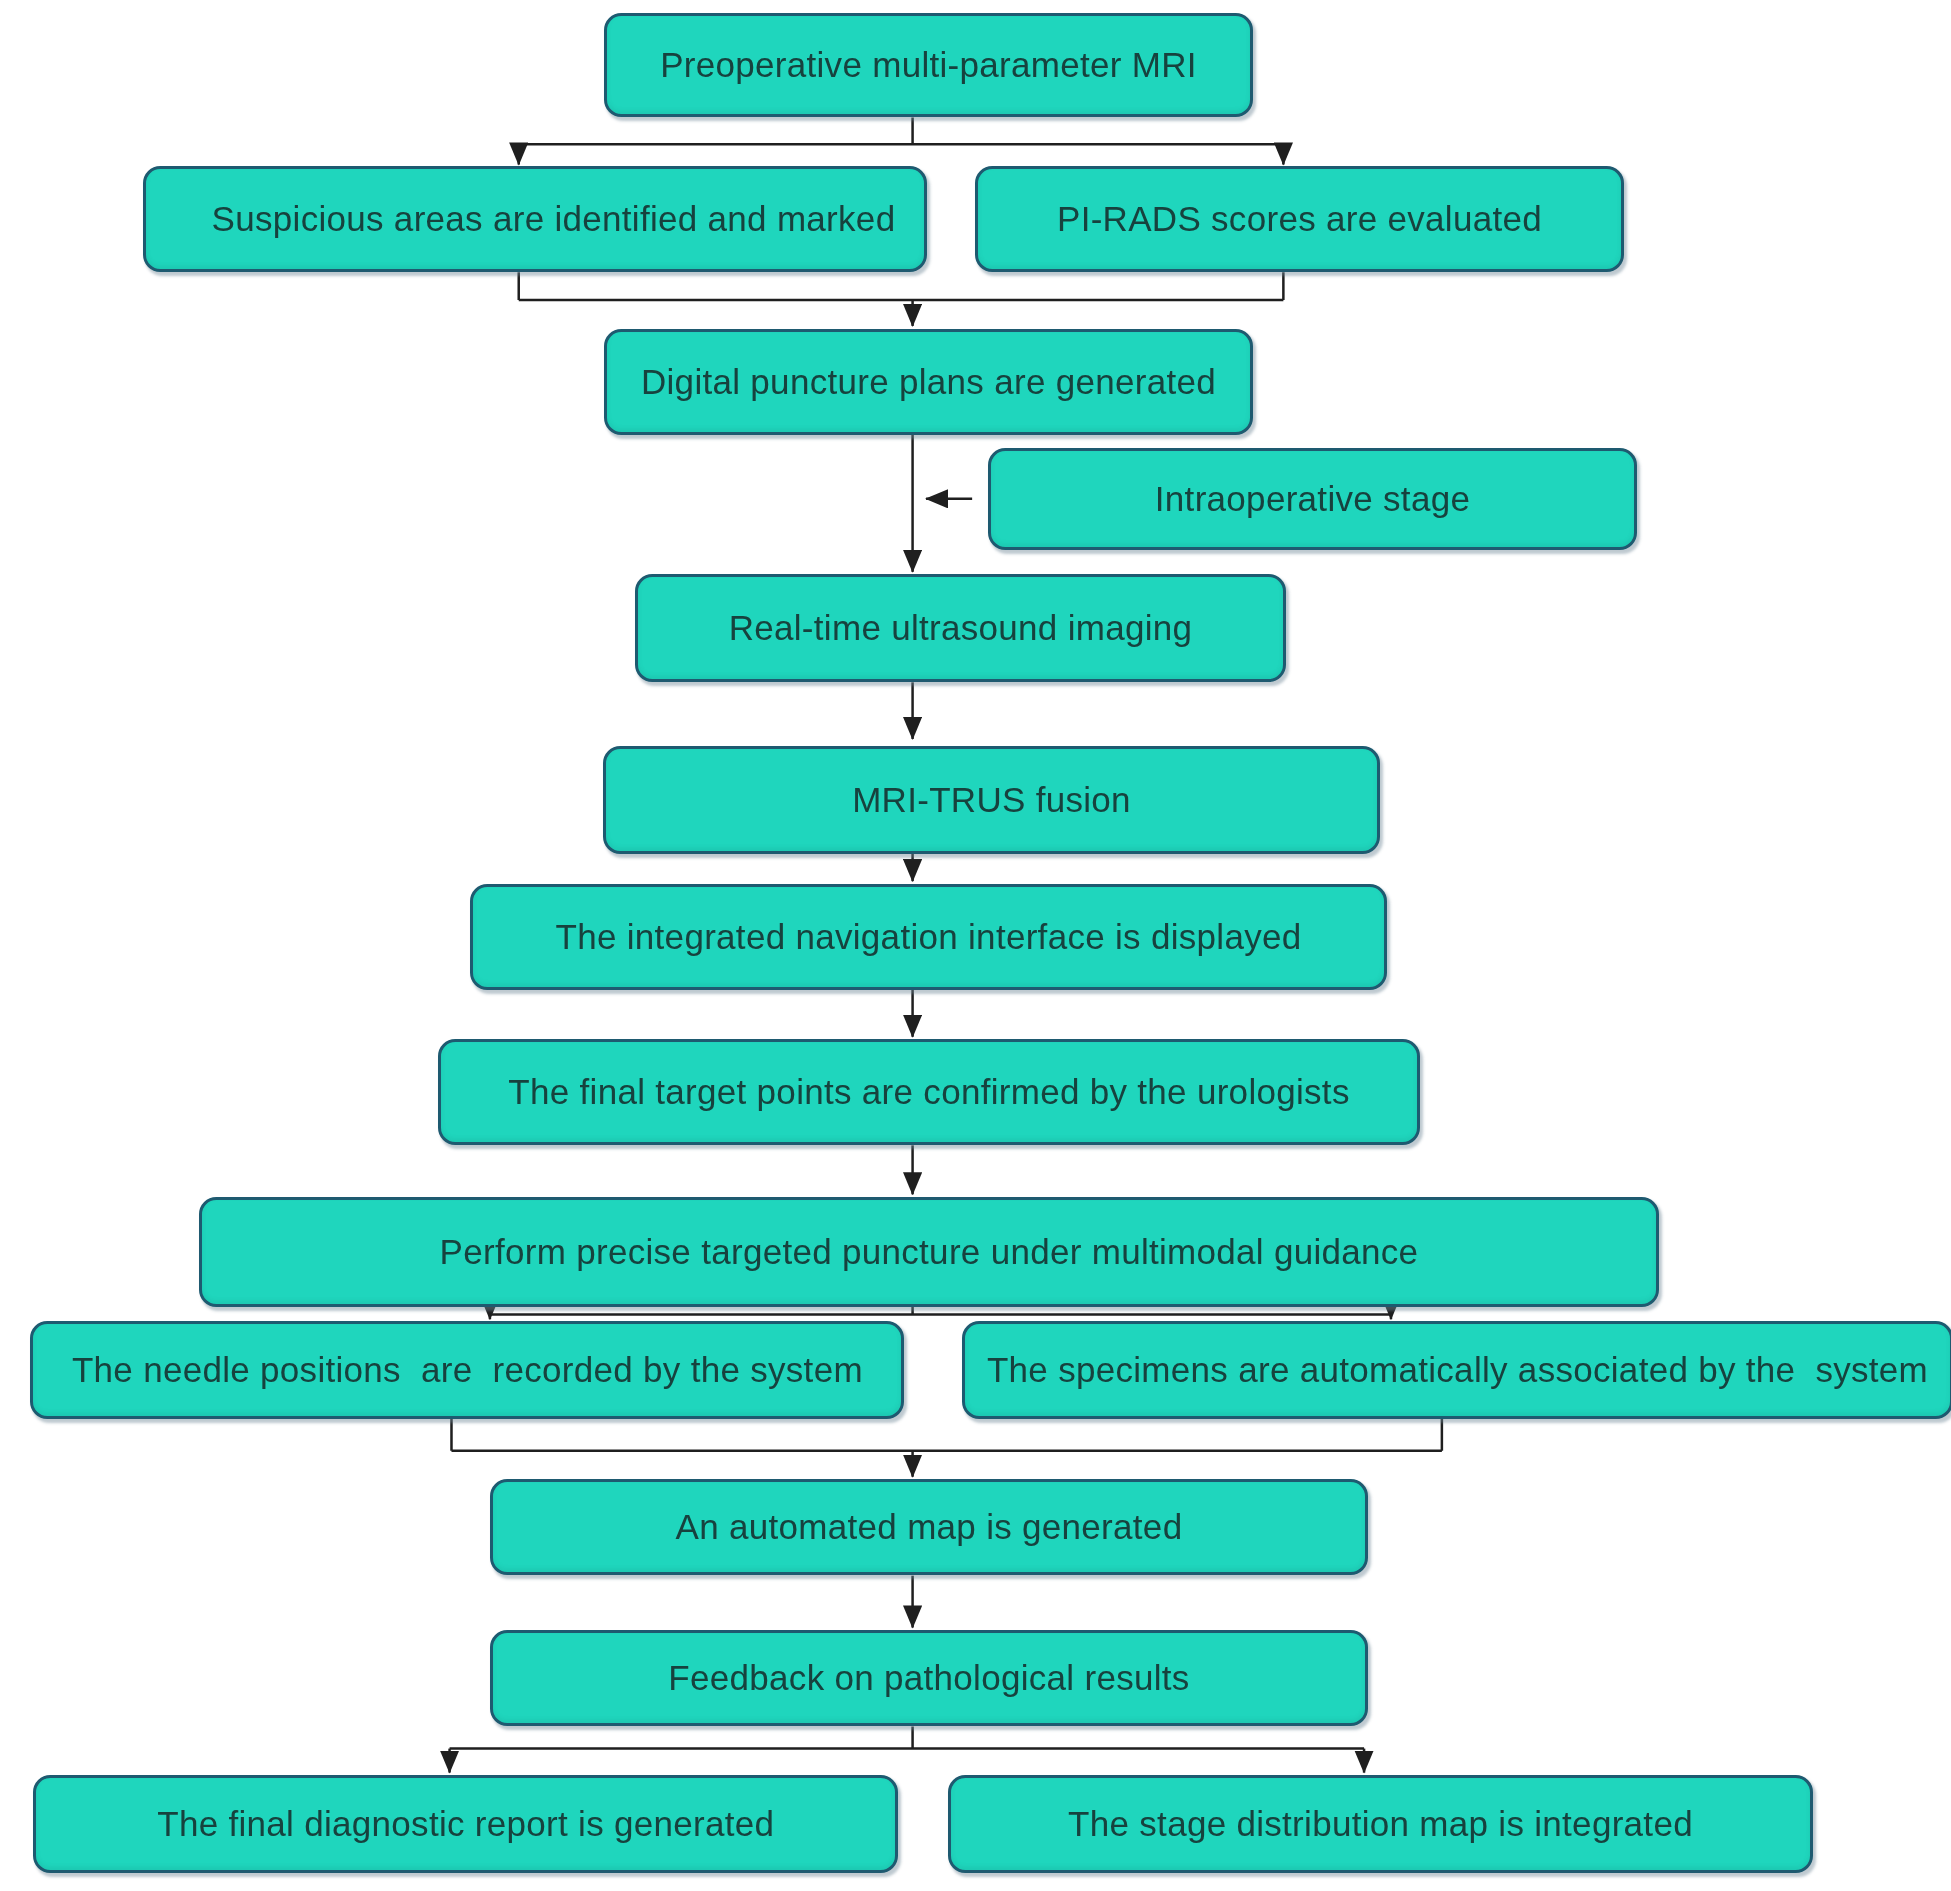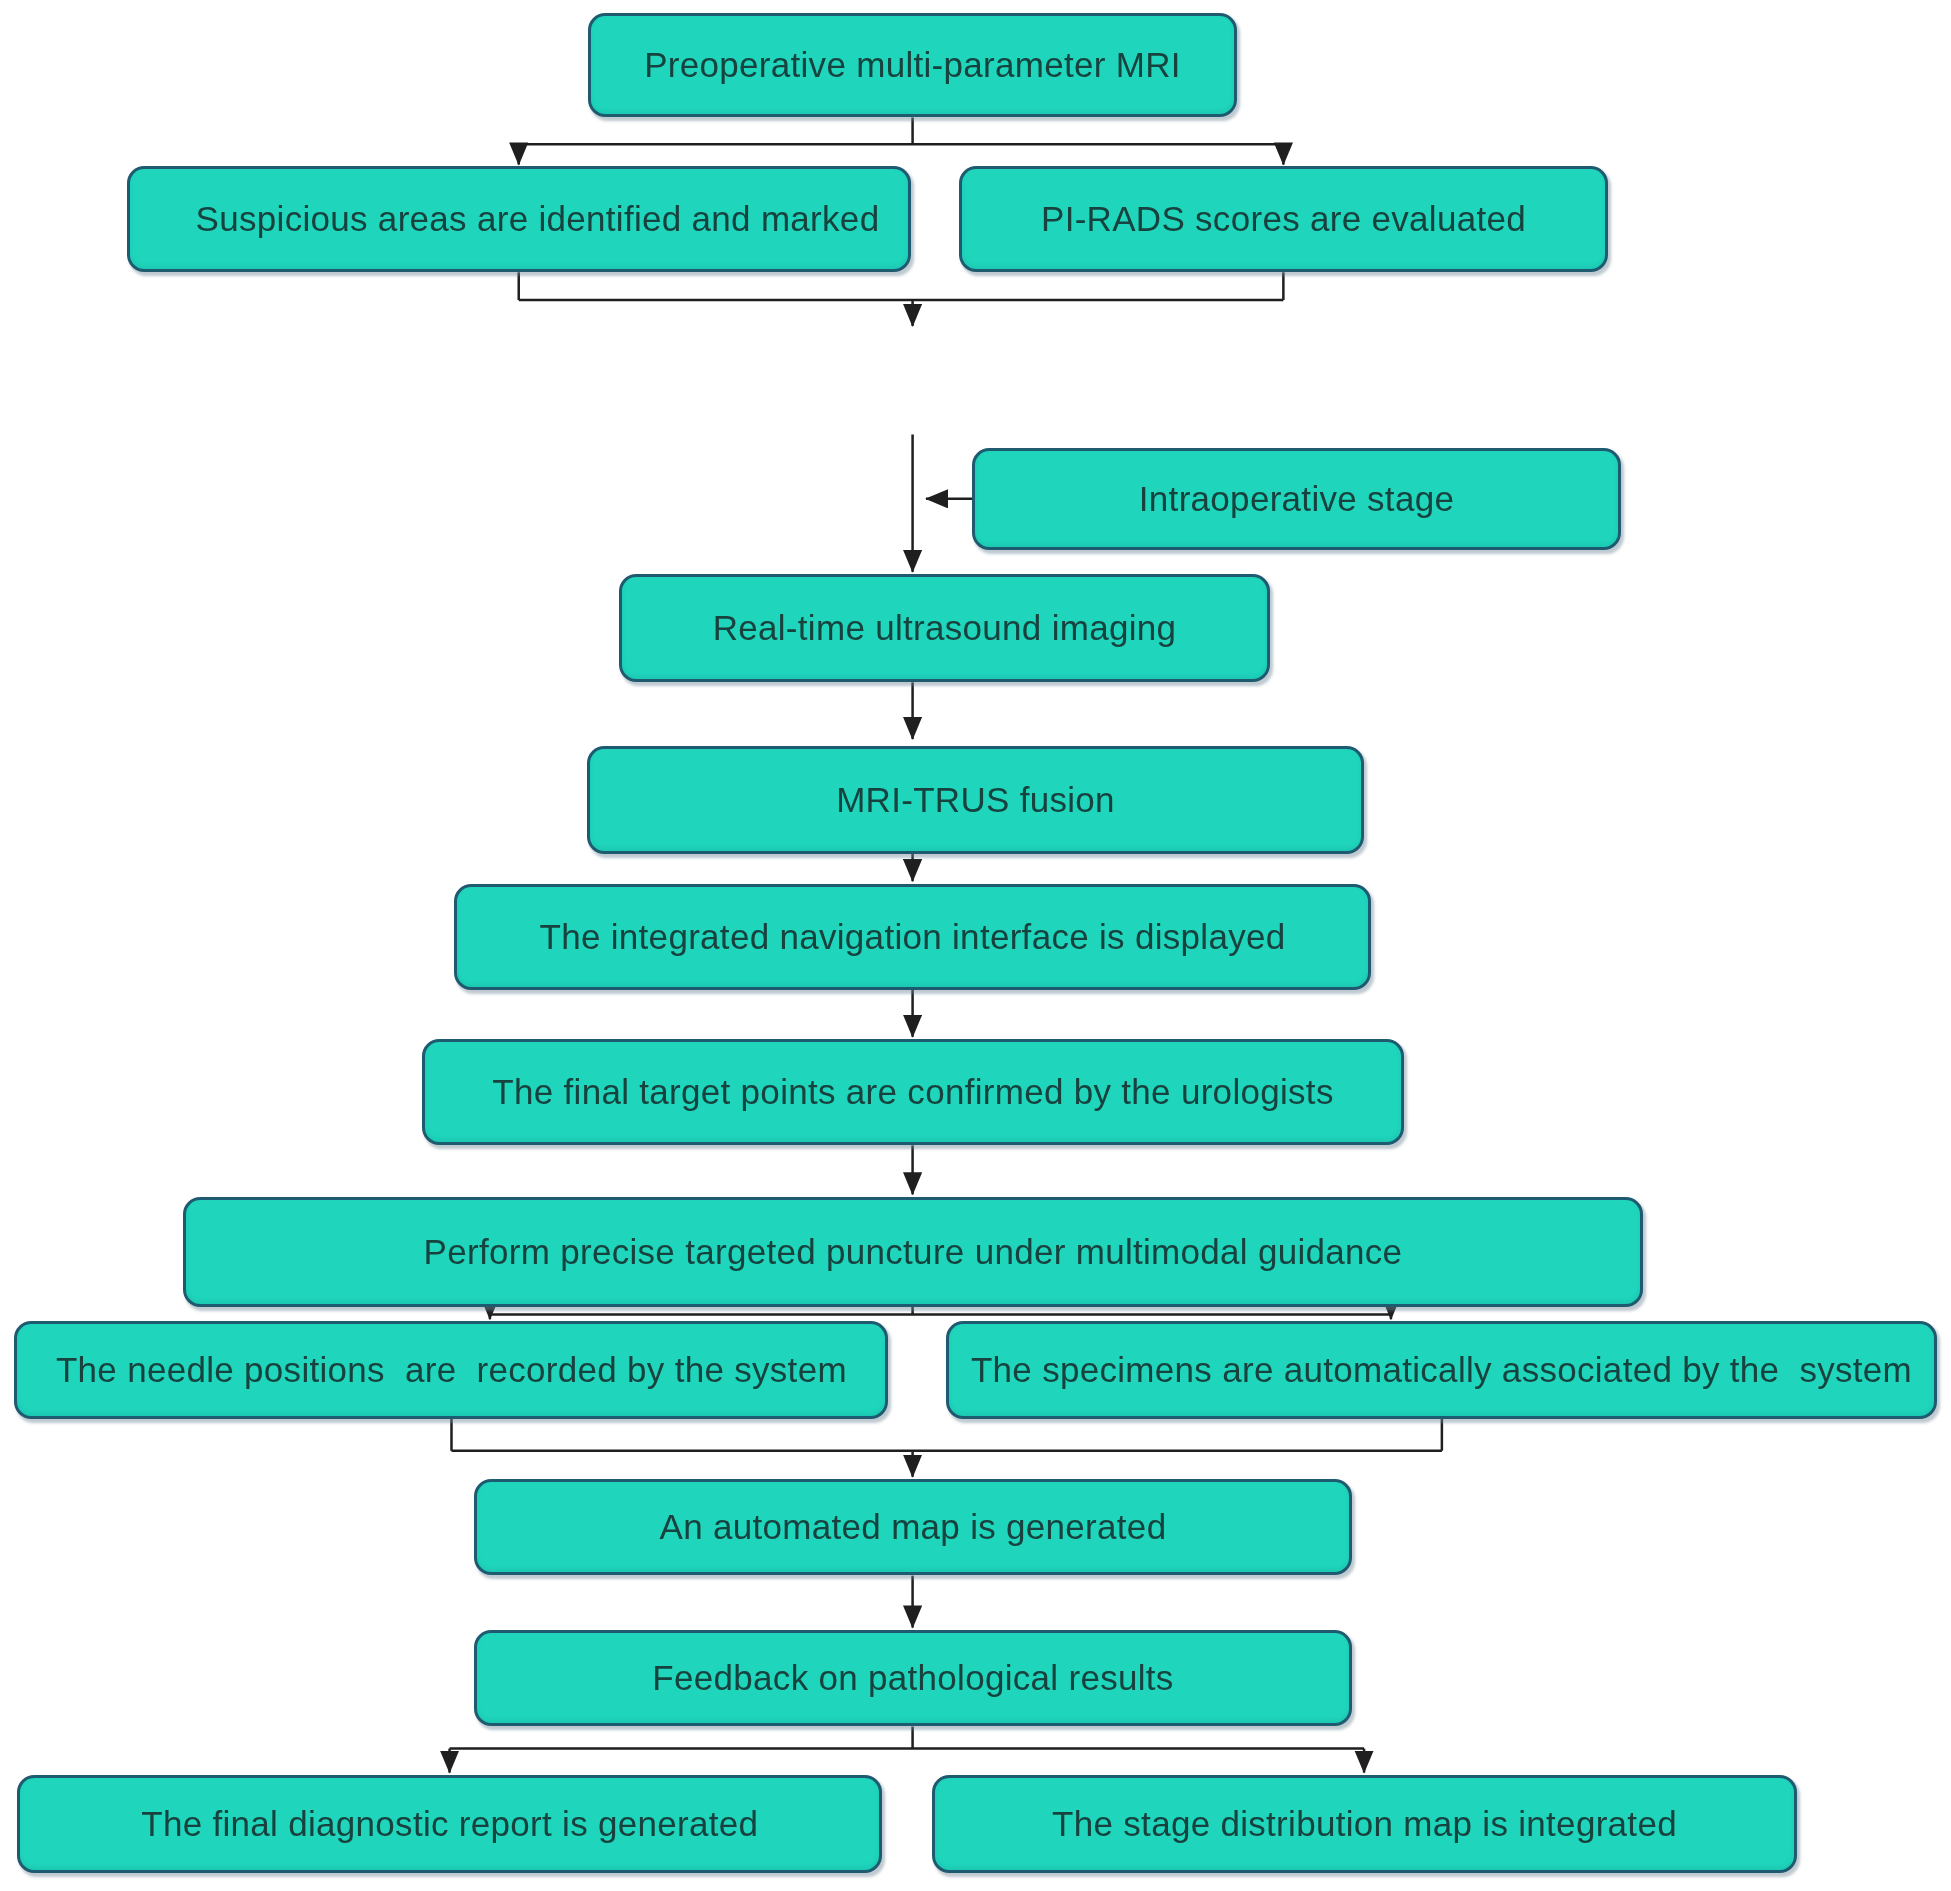--- a/index.html
+++ b/index.html
@@ -31,20 +31,21 @@
     text-align: center;
     background: #1fd6bd;
     border: 3.4px solid #1e5a70;
     border-radius: 17.3px;
     box-shadow: 2.9px 3.8px 2.9px rgba(110, 135, 150, 0.45), inset 0 -2.9px 4.8px rgba(0, 80, 80, 0.10);
     color: #17423e;
     font-size: 35px;
     line-height: 1.15;
     letter-spacing: 0.3px;
     white-space: pre-wrap;
+    margin-left: 16px;
   }
   
   .n-preop        { left: 588px;  top: 13.4px;   width: 649px;  height: 104px; }
   .n-suspicious   { left: 127px;  top: 166px;  width: 784px;  height: 106px; padding-left: 37px; }
   .n-pirads       { left: 959px;  top: 166px;  width: 649px;  height: 106px; }
   .n-plans        { left: 588px;  top: 329px;  width: 649px;  height: 106px; }
   .n-intraop      { left: 972px; top: 448px;  width: 649px;  height: 102px; }
   .n-ultrasound   { left: 619px;  top: 574px;  width: 651px;  height: 108px; }
   .n-fusion       { left: 587px;  top: 746px;  width: 777px;  height: 108px; }
   .n-navigation   { left: 454px;  top: 884px;  width: 917px;  height: 106px; }
@@ -97,20 +98,21 @@
 
       <path d="M950 1797 V1820 M468 1820 H1420"></path>
       <path d="M468 1820 V1845" marker-end="url(#ah)"></path>
       <path d="M1420 1820 V1845" marker-end="url(#ah)"></path>
     </g>
   </svg>
 
   <div class="node n-preop">Preoperative multi-parameter MRI</div>
   <div class="node n-suspicious">Suspicious areas are identified and marked</div>
   <div class="node n-pirads">PI-RADS scores are evaluated</div>
+  <div class="node n-plans">Digital puncture plans are generated</div>
   <div class="node n-intraop">Intraoperative stage</div>
   <div class="node n-ultrasound">Real-time ultrasound imaging</div>
   <div class="node n-fusion">MRI-TRUS fusion</div>
   <div class="node n-navigation">The integrated navigation interface is displayed</div>
   <div class="node n-targets">The final target points are confirmed by the urologists</div>
   <div class="node n-puncture">Perform precise targeted puncture under multimodal guidance</div>
   <div class="node n-needle">The needle positions  are  recorded by the system</div>
   <div class="node n-automap">An automated map is generated</div>
   <div class="node n-specimens">The specimens are automatically associated by the  system</div>
   <div class="node n-feedback">Feedback on pathological results</div>

